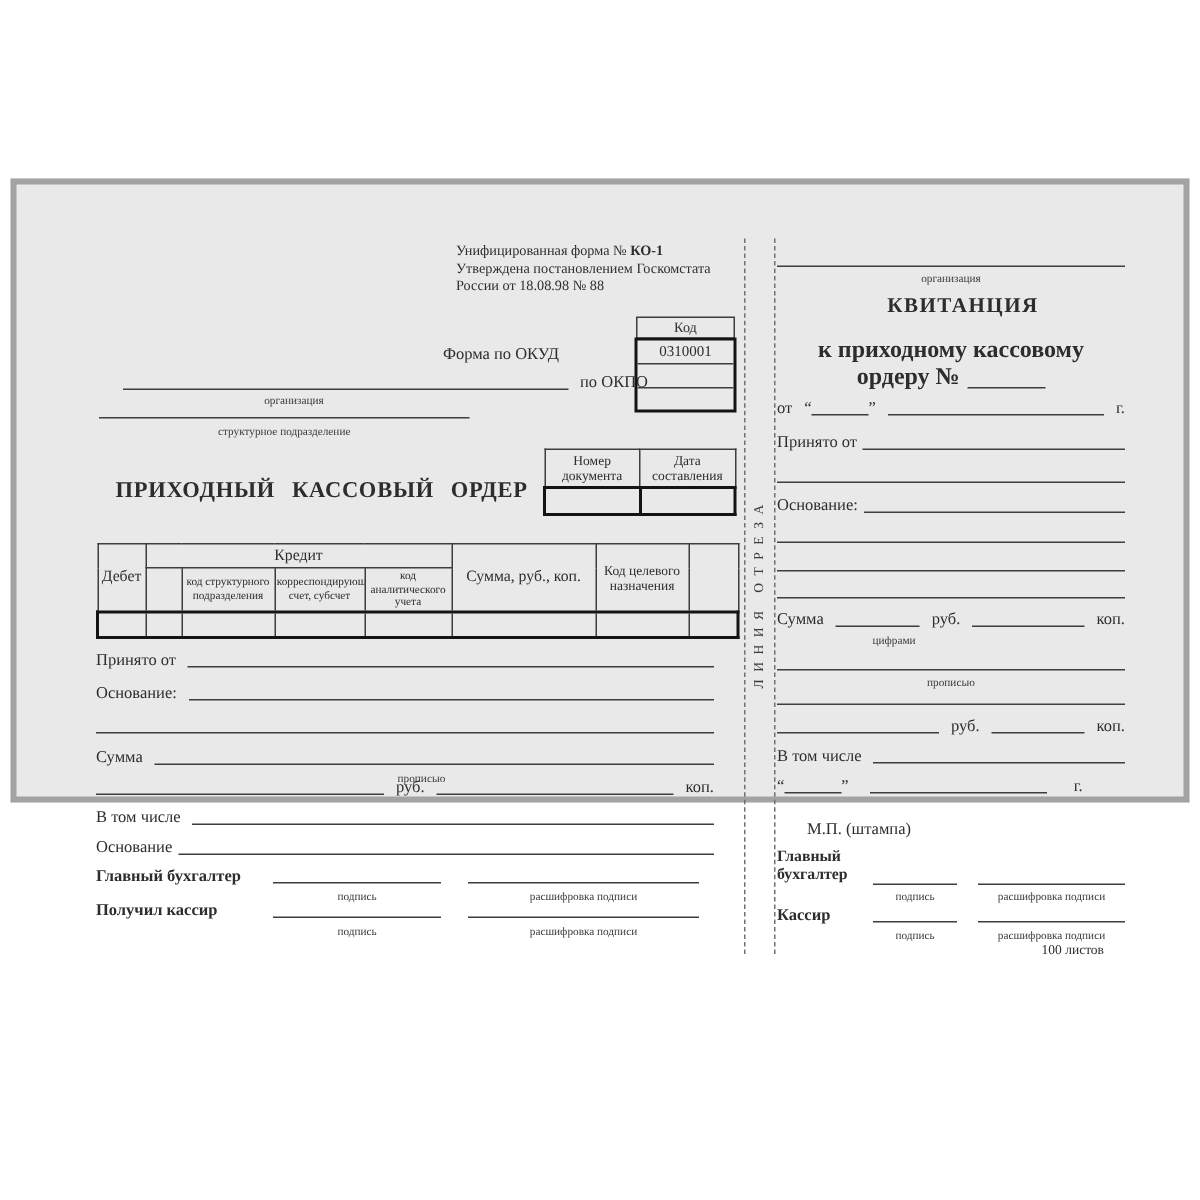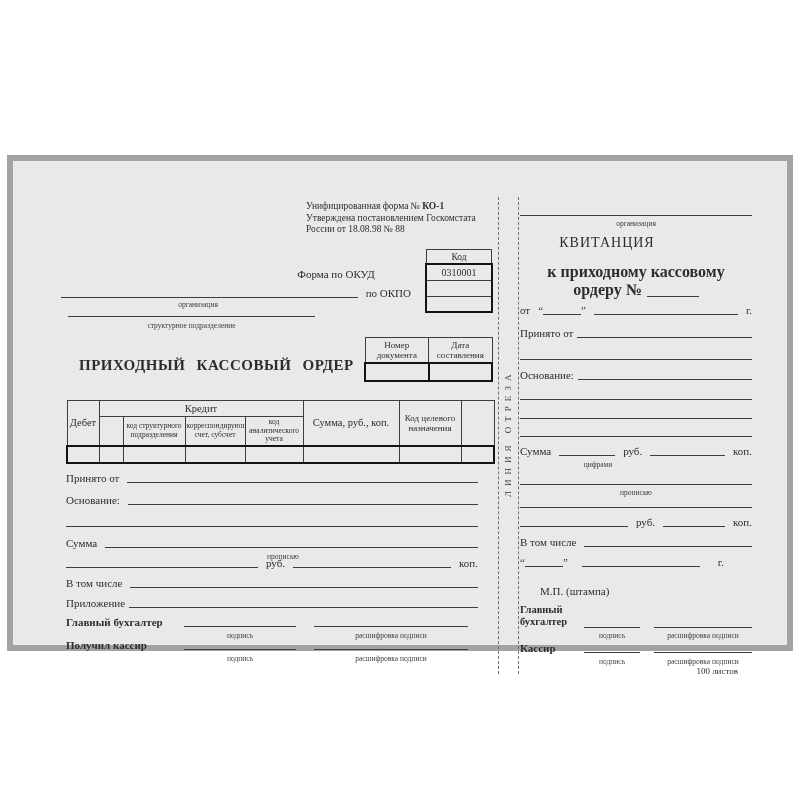--- a/index.html
+++ b/index.html
@@ -1,19 +1,19 @@
 <!DOCTYPE html>
 <html><head>
 <meta charset="utf-8">
 <style>
   html,body { margin:0; padding:0; }
   body { width:800px; height:800px; background:#ffffff; position:relative;
          font-family:"Liberation Serif","DejaVu Serif",serif; color:#2d2d2d; }
-  .sheet { position:absolute; left:7px; top:119px; width:786px; height:496px;
-           background:#e9e9e9; border:6px solid #a3a3a3; box-sizing:border-box;margin-top:36px; }
+  .sheet { position:absolute; left:7px; top:119px; width:786px; height:416px;
+           background:#e9e9e9; border:4px solid #a3a3a3; box-sizing:border-box; }
   .abs { position:absolute; }
   .row { position:absolute; display:flex; align-items:flex-end; }
   .fl  { flex:1; border-bottom:1px solid #3d3d3d; margin-bottom:2px; }
   .lw  { border-bottom:1px solid #3d3d3d; margin-bottom:2px; }
   .lbl { font-size:11px; line-height:13px; white-space:nowrap; }
   .lbl-b { font-size:11px; line-height:13px; font-weight:bold; white-space:nowrap; }
   .cap { font-size:7.5px; color:#3c3c3c; text-align:center; line-height:8px; }
   .meta { font-size:9.5px; line-height:11.5px; }
   .gap4 { width:4px; } .gap8 { width:8px; } .gap14 { width:14px; } .gap18 { width:18px; }
 
@@ -49,22 +49,22 @@
            letter-spacing:0.5px; word-spacing:7px; white-space:nowrap; }
 
   
   .dash { position:absolute; top:36px; height:477px; border-left:1px dashed #707070; }
   .cut-text { position:absolute; left:484px; top:176px; width:21px; height:192px;
               writing-mode:vertical-rl; transform:rotate(180deg);
               font-size:9px; letter-spacing:5px; color:#3a3a3a;
               display:flex; align-items:center; justify-content:center; }
 
   
-  .r-title { position:absolute; left:478px; top:74px; width:232px; text-align:center;
-             font-size:14px; font-weight:normal; letter-spacing:1px; }
+  .r-title { position:absolute; left:515px; top:74px; width:232px; text-align:center;
+             font-size:14px; font-weight:bold; letter-spacing:1px; }
   .r-sub { position:absolute; left:507px; width:232px; text-align:center;
            font-size:16px; font-weight:bold; }
   .small-note { font-size:9px; }
 </style>
 </head>
 <body>
 
 <div class="sheet">
 
   <div class="abs meta" style="left:293px; top:40px; width:200px;">
@@ -75,21 +75,21 @@
 
   <div class="code-head">Код</div>
   <div class="code-body">
     <div class="code-row">0310001</div>
     <div class="code-row"></div>
     <div class="code-row"></div>
   </div>
 
   <div class="abs lbl" style="left:243px; top:107px; width:160px; text-align:center;">Форма по ОКУД</div>
 
-  <div class="row" style="left:48px; top:126px; width:350px; height:13px;">
+  <div class="row" style="left:71px; top:126px; width:350px; height:13px;">
     <div class="fl"></div>
     <div class="gap8"></div>
     <div class="lbl">по ОКПО</div>
   </div>
   <div class="abs cap" style="left:55px; top:140px; width:260px;">организация</div>
 
   <div class="row" style="left:55px; top:150px; width:247px; height:8px;">
     <div class="fl"></div>
   </div>
   <div class="abs cap" style="left:55px; top:161px; width:247px;">структурное подразделение</div>
@@ -179,21 +179,21 @@
     <div class="lbl">коп.</div>
   </div>
 
   <div class="row" style="left:53px; top:415px; width:412px; height:14px;">
     <div class="lbl">В том числе</div>
     <div class="gap8"></div>
       <div class="fl"></div>
   </div>
 
   <div class="row" style="left:53px; top:435px; width:412px; height:14px;">
-    <div class="lbl">Приложение</div>
+    <div class="lbl">Основание</div>
     <div class="gap4"></div>
       <div class="fl"></div>
   </div>
 
   <div class="row" style="left:53px; top:452px; width:402px; height:16px;">
     <div class="lbl-b" style="width:118px;">Главный бухгалтер</div>
     <div class="lw" style="width:112px;"></div>
     <div class="gap18"></div>
     <div class="fl"></div>
   </div>

